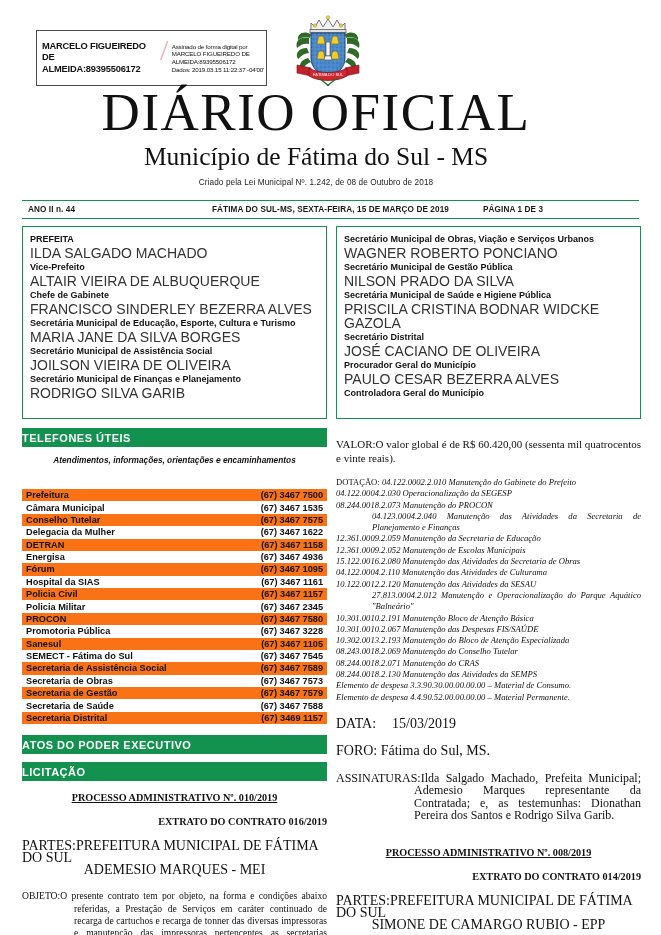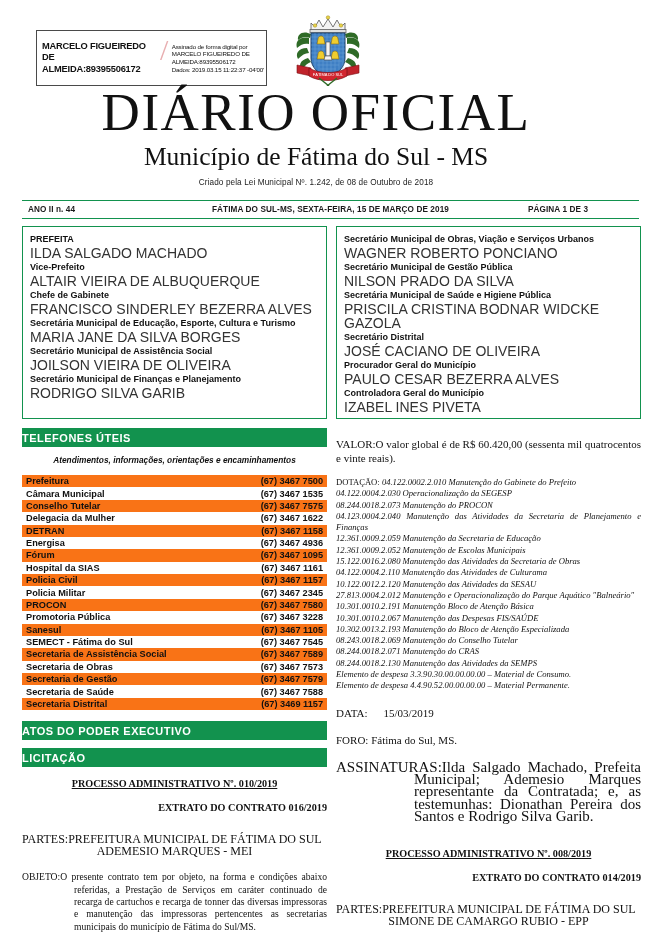--- a/index.html
+++ b/index.html
@@ -51,74 +51,74 @@
 
   
   .anobar{
     position:absolute;left:22px;top:200px;width:617px;height:19px;
     border-top:1.6px solid #12924e;border-bottom:1.6px solid #12924e;
     display:flex;align-items:center;font-size:8.2px;font-weight:bold;
     letter-spacing:0.1px;box-sizing:border-box;
   }
   .anobar .l{width:150px;padding-left:6px;}
   .anobar .c{flex:1;text-align:center;}
-  .anobar .r{width:150px;text-align:center;padding-right:6px;}
+  .anobar .r{width:150px;text-align:left;padding-right:6px;}
 
   
   .colL{position:absolute;left:22px;top:226px;width:305px;}
   .colR{position:absolute;left:336px;top:226px;width:305px;}
 
   
   .offbox{
     border:1.4px solid #12924e;box-sizing:border-box;padding:5px 7px 4px 7px;
     min-height:193px;
   }
   .offbox .role{font-size:9px;font-weight:bold;line-height:14px;color:#111;}
   .offbox .person{font-size:14px;font-weight:400;line-height:14px;color:#333;}
 
   
   .greenbar{
     background:#12924e;color:#fff;text-align:left;font-weight:bold;
     font-size:11px;letter-spacing:0.5px;padding:3.5px 0 3.5px 0;
   }
   .tel-sub{
     text-align:center;font-size:8.3px;font-style:italic;font-weight:bold;
-    color:#111;padding:8px 0 10px 0;
+    color:#111;padding:8px 0 24px 0;
   }
   table.tel{border-collapse:collapse;width:100%;}
   table.tel td{
     font-size:9.2px;font-weight:bold;color:#111;padding:1.2px 4px;
     white-space:nowrap;
   }
   table.tel td.num{text-align:right;}
   table.tel tr.alt td{background:#f97316;}
 
   
   .serif{font-family:"Liberation Serif", serif;color:#111;}
   .ttl-und{
     text-align:center;font-weight:bold;font-size:10.2px;text-decoration:underline;
     margin-top:11px;
   }
   .ttl-bold{text-align:right;font-weight:bold;font-size:10.2px;margin-top:13px;}
-  .partes{font-size:12px;line-height:12px;margin-top:20px;}
+  .partes{font-size:14px;line-height:12px;margin-top:13px;}
   .partes .ind{display:block;text-align:center;}
   .objeto{
     font-size:9.6px;line-height:12.4px;margin-top:14px;text-align:justify;
     padding-left:52px;text-indent:-52px;
   }
 
   .valor{font-size:11px;line-height:14px;margin-bottom:10px;}
   .dotacao{font-size:8.6px;line-height:11.3px;margin-top:12px;}
   .dotacao .lbl{font-style:normal;}
   .dotacao .it{font-style:italic;}
-  .dotacao .just{display:block;text-align:justify;}
-  .kv{font-size:11px;line-height:12px;margin-top:15px;}
+  .dotacao .just{display:block;text-align:justify;margin-left:36px;}
+  .kv{font-size:14px;line-height:12px;margin-top:15px;}
   .kv .gap{display:inline-block;width:16px;}
   .assin{
-    font-size:15px;line-height:12.4px;margin-top:15px;text-align:justify;
+    font-size:12px;line-height:12.4px;margin-top:15px;text-align:justify;
     padding-left:78px;text-indent:-78px;
   }
 </style>
 </head>
 <body>
 
 <div class="page">
 
   <div class="sig-box">
     <div class="sig-left">
@@ -369,21 +369,20 @@
       <div>
         <div class="role">Secretário Distrital</div>
         <div class="person">JOSÉ CACIANO DE OLIVEIRA</div>
       </div>
       <div>
         <div class="role">Procurador Geral do Município</div>
         <div class="person">PAULO CESAR BEZERRA ALVES</div>
       </div>
       <div>
         <div class="role">Controladora Geral do Município</div>
-        <div class="person">IZABEL INES PIVETA</div>
       </div>
     </div>
 
     <div class="serif" style="margin-top:18px;">
       <div class="valor">VALOR:O valor global é de R$ 60.420,00 (sessenta mil quatrocentos e vinte reais).</div>
 
       <div class="dotacao">
         <span class="lbl">DOTAÇÃO:</span>
         <span class="it">04.122.0002.2.010 Manutenção do Gabinete do Prefeito</span><br>
         <span class="it">04.122.0004.2.030 Operacionalização da SEGESP</span><br>

